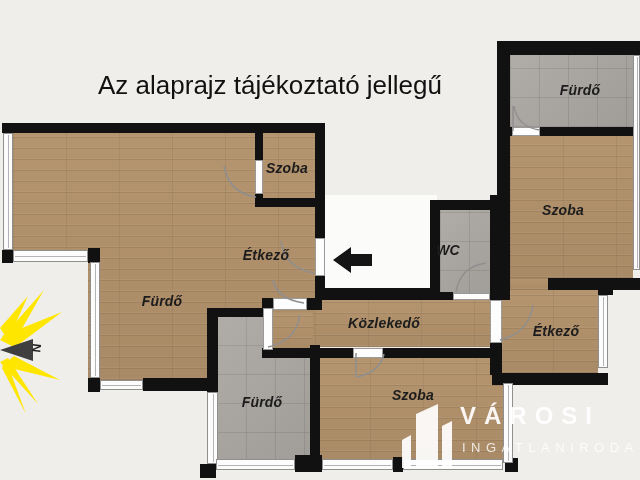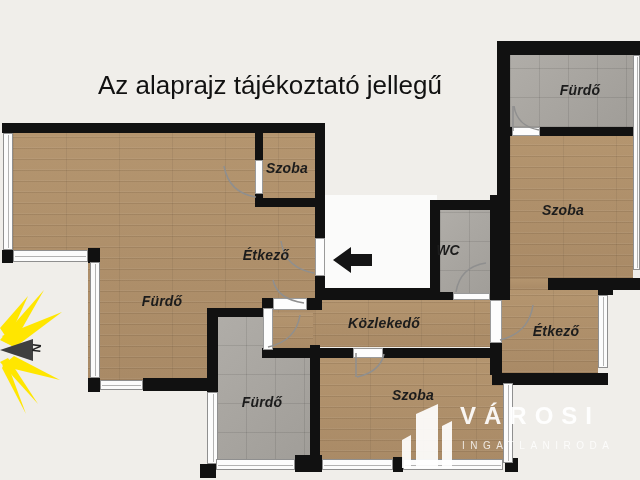--- a/index.html
+++ b/index.html
@@ -23,21 +23,21 @@
   .win.v::after{content:"";position:absolute;left:50%;top:1px;bottom:1px;width:1px;background:#b3b3b3;}
   .win.h::after{content:"";position:absolute;top:50%;left:1px;right:1px;height:1px;background:#b3b3b3;}
   .door{background:#fdfdfd;border:1px solid #9a9a9a;box-sizing:border-box;}
   .rlabel{position:absolute;transform:translate(-50%,-50%);font-style:italic;font-weight:bold;
           font-size:14px;color:#1c1c1c;white-space:nowrap;letter-spacing:.2px;}
   .title{position:absolute;transform:translate(-50%,-50%);font-size:26px;color:#111;white-space:nowrap;}
   .north{position:absolute;font-weight:bold;font-size:12px;color:#222;transform:rotate(97deg);}
   .wm{position:absolute;left:398px;top:396px;width:238px;height:76px;}
   .wm-brand{position:absolute;left:62px;top:6px;font-size:24px;font-weight:bold;letter-spacing:8px;
             color:rgba(255,255,255,.92);white-space:nowrap;}
-  .wm-tag{position:absolute;left:64px;top:44px;font-size:10px;letter-spacing:5.5px;
+  .wm-tag{position:absolute;left:64px;top:44px;font-size:13px;letter-spacing:5.5px;
           color:rgba(255,255,255,.8);white-space:nowrap;}
   svg{display:block;}
 </style>
 </head>
 <body>
 
 <div class="stage">
 
   <div class="abs wood" style="left:13px;top:133px;width:302px;height:247px"></div>
   <div class="abs bgcut" style="left:0;top:262px;width:88px;height:150px"></div>

